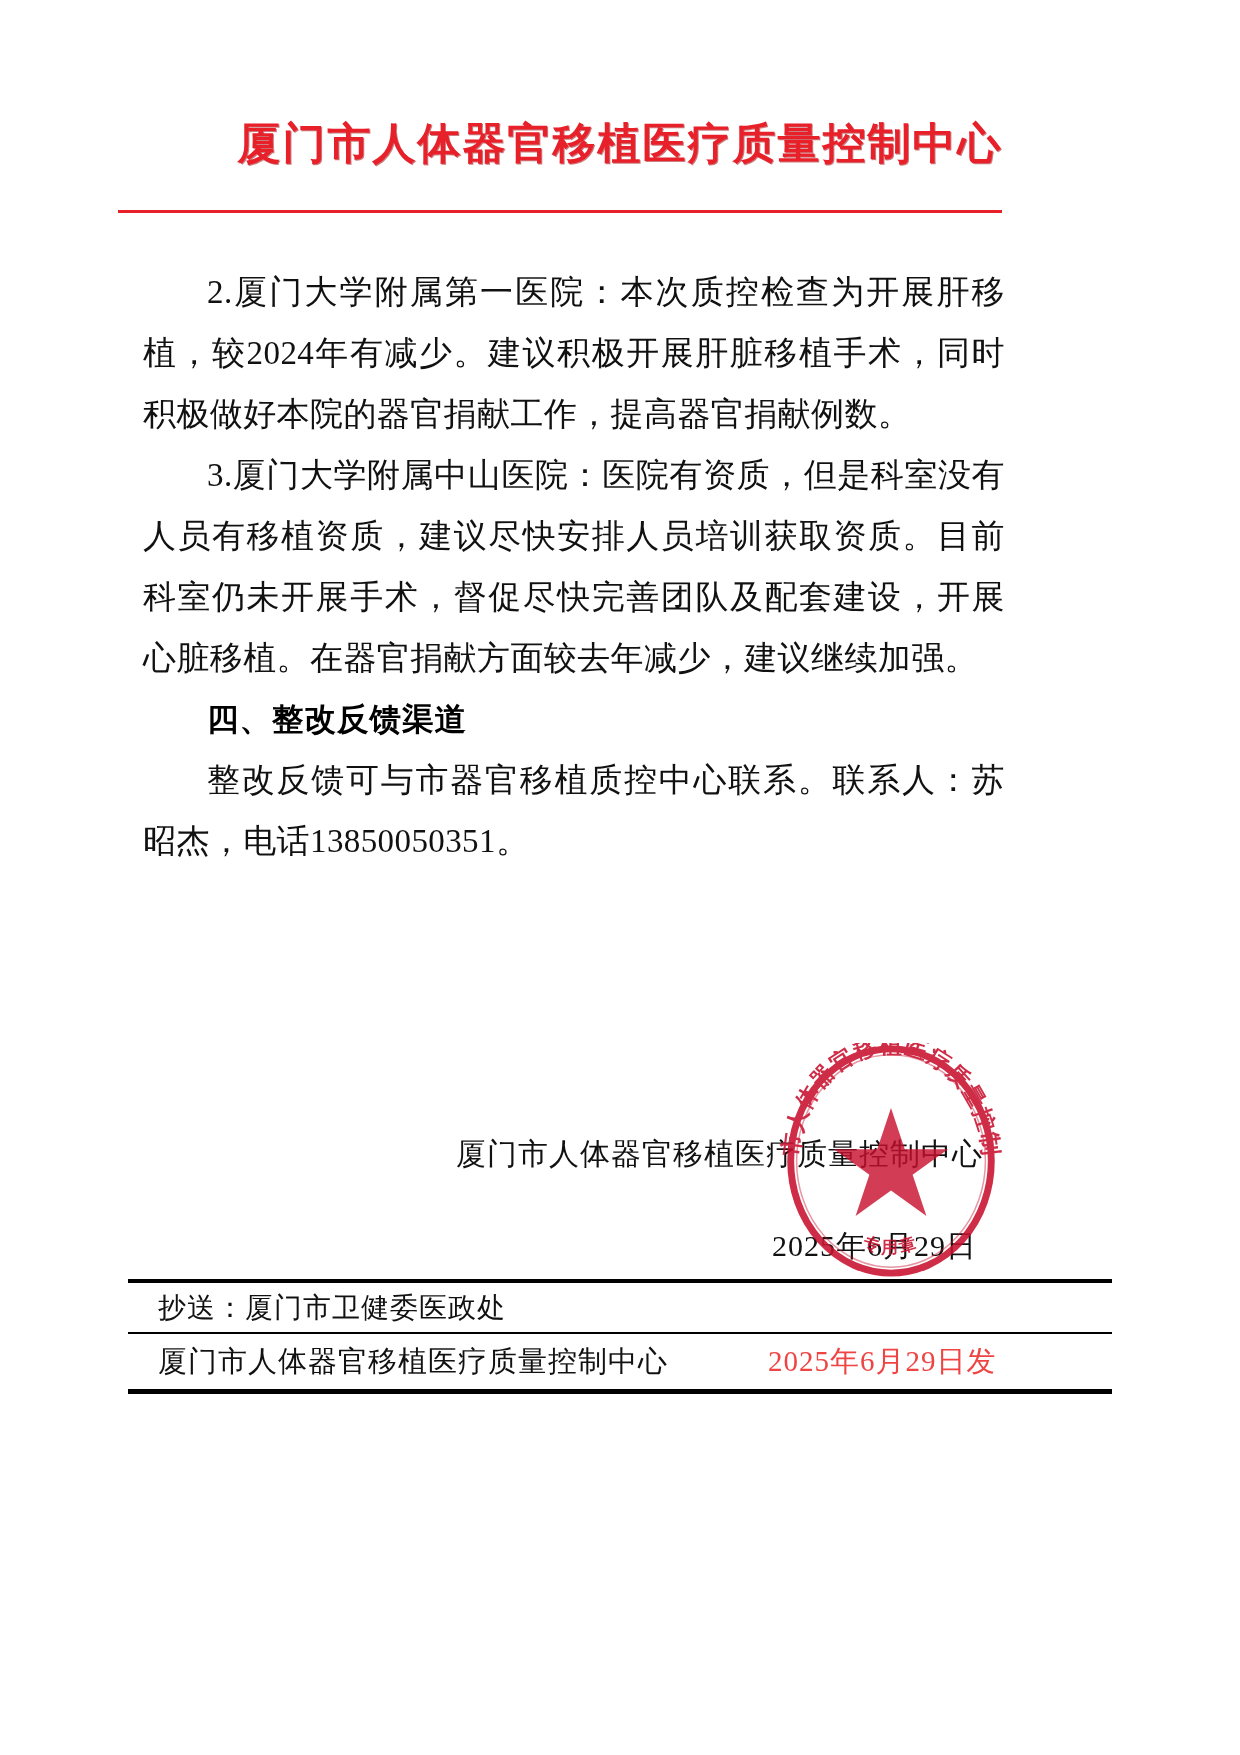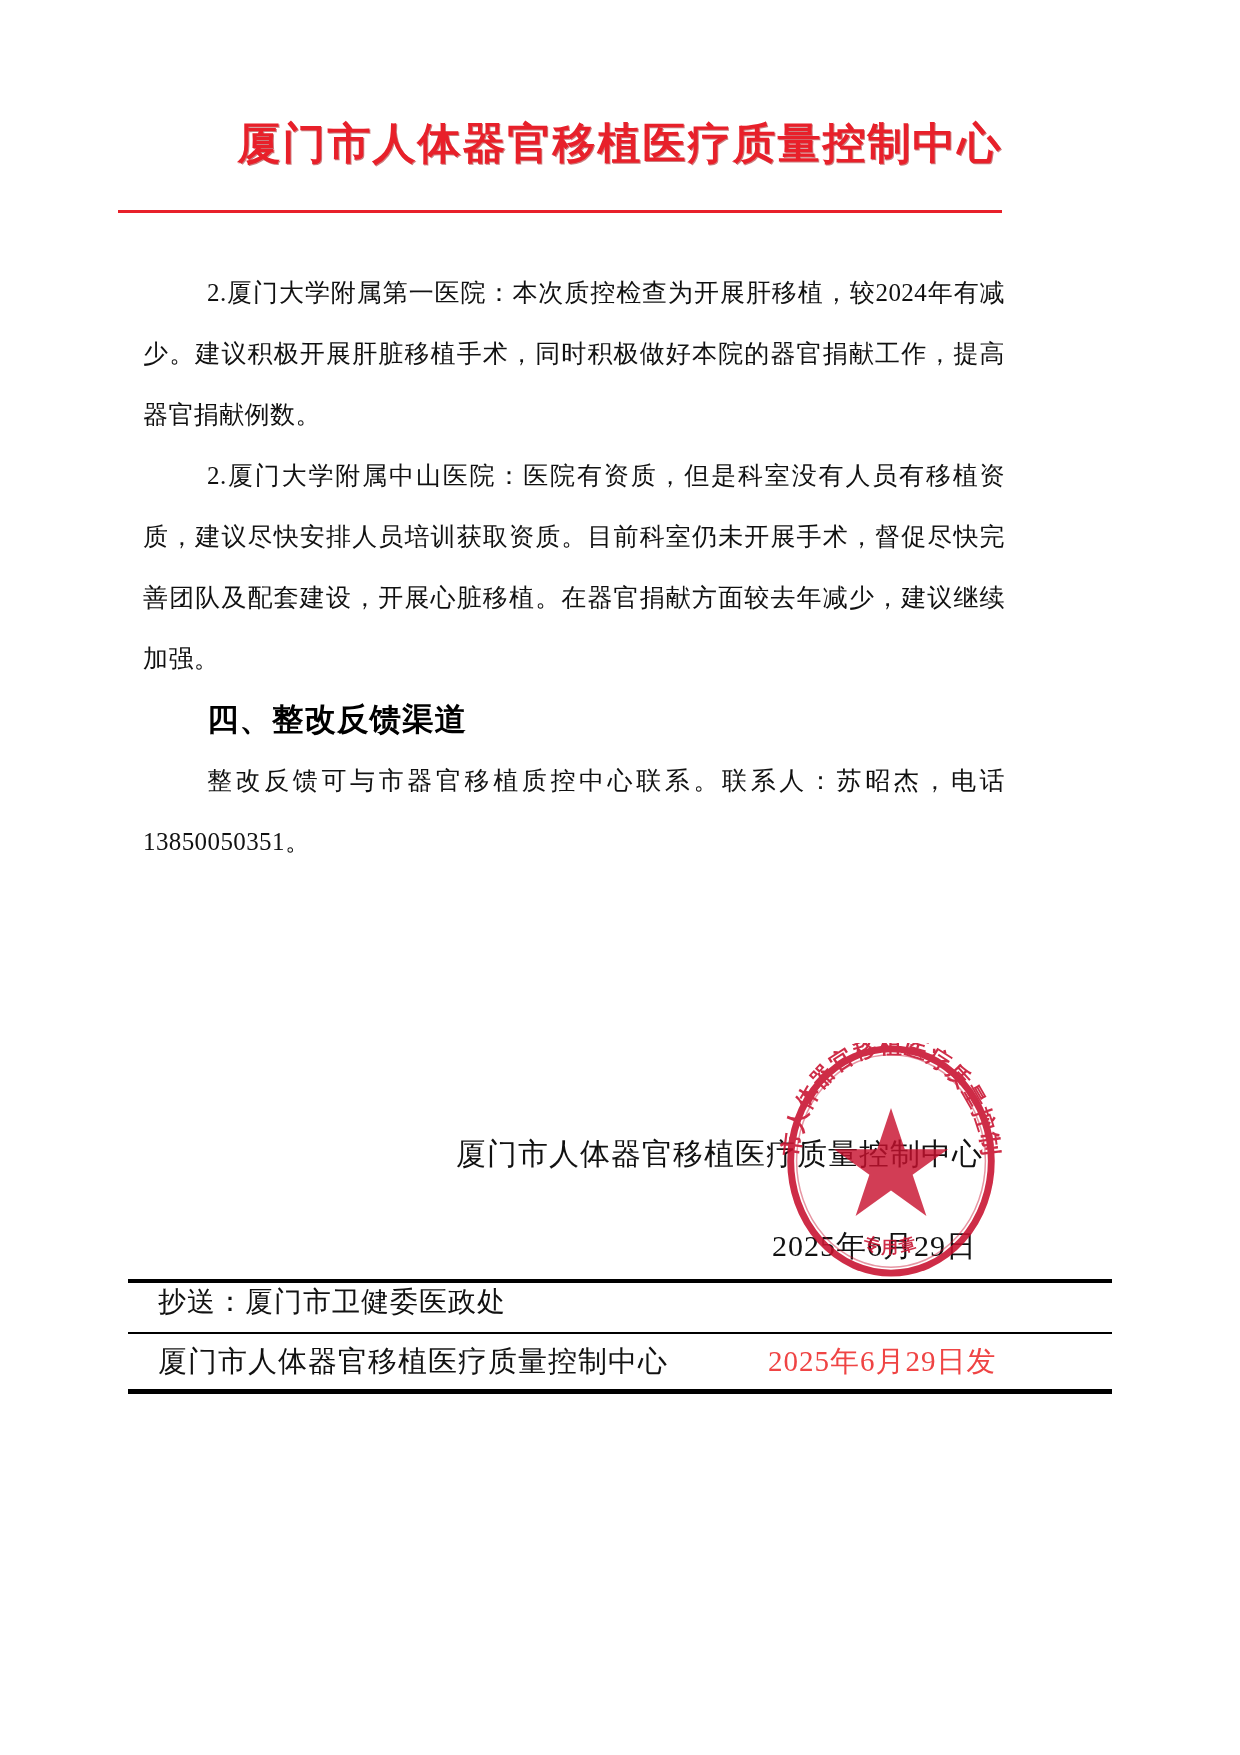--- a/index.html
+++ b/index.html
@@ -33,21 +33,21 @@
     background:#e8202a;
   }
 
   
   .body-block {
     position:absolute; left:143px; top:262px;
     width:862px;
   }
   .para {
     font-family:"Liberation Serif", serif;
-    font-size:25px;
+    font-size:33px;
     line-height:61px;
     color:#111111;
     text-align:justify;
     text-justify:inter-ideograph;
     text-indent:64px;
     margin:0 0 0 0;
     letter-spacing:0.4px;
   }
   .section-head {
     font-family:"Liberation Sans", sans-serif;
@@ -94,21 +94,21 @@
   }
 
   
   .footer-rule-top {
     position:absolute; left:128px; top:1279px;
     width:984px; height:4px; background:#000;
   }
   .footer-cc {
     position:absolute; left:128px; top:1283px;
     width:984px; height:50px;
-    display:flex; 
+    display:flex; align-items:center;
   }
   .footer-cc-text {
     font-family:"Liberation Serif", serif;
     font-size:28px; color:#111; letter-spacing:1px;
     padding-left:30px;
   }
   .footer-rule-mid {
     position:absolute; left:128px; top:1332px;
     width:984px; height:2px; background:#000;
   }
@@ -137,21 +137,21 @@
 
 <div class="page">
 
   <div class="header-block">
     <div class="doc-title">厦门市人体器官移植医疗质量控制中心</div>
     <div class="title-rule"></div>
   </div>
 
   <div class="body-block">
     <p class="para">2.厦门大学附属第一医院：本次质控检查为开展肝移植，较2024年有减少。建议积极开展肝脏移植手术，同时积极做好本院的器官捐献工作，提高器官捐献例数。</p>
-    <p class="para">2.厦门大学附属中山医院：医院有资质，但是科室没有人员有移植资质，建议尽快安排人员培训获取资质。目前科室仍未开展手术，督促尽快完善团队及配套建设，开展心脏移植。在器官捐献方面较去年减少，建议继续加强。</p>
+    <p class="para">3.厦门大学附属中山医院：医院有资质，但是科室没有人员有移植资质，建议尽快安排人员培训获取资质。目前科室仍未开展手术，督促尽快完善团队及配套建设，开展心脏移植。在器官捐献方面较去年减少，建议继续加强。</p>
     <p class="section-head">四、整改反馈渠道</p>
     <p class="para">整改反馈可与市器官移植质控中心联系。联系人：苏昭杰，电话13850050351。</p>
   </div>
 
   <div class="sign-block">
     <div class="sign-org">厦门市人体器官移植医疗质量控制中心</div>
     <div class="sign-date">2025年6月29日</div>
   </div>
 
   <svg class="seal" viewBox="0 0 240 240">

